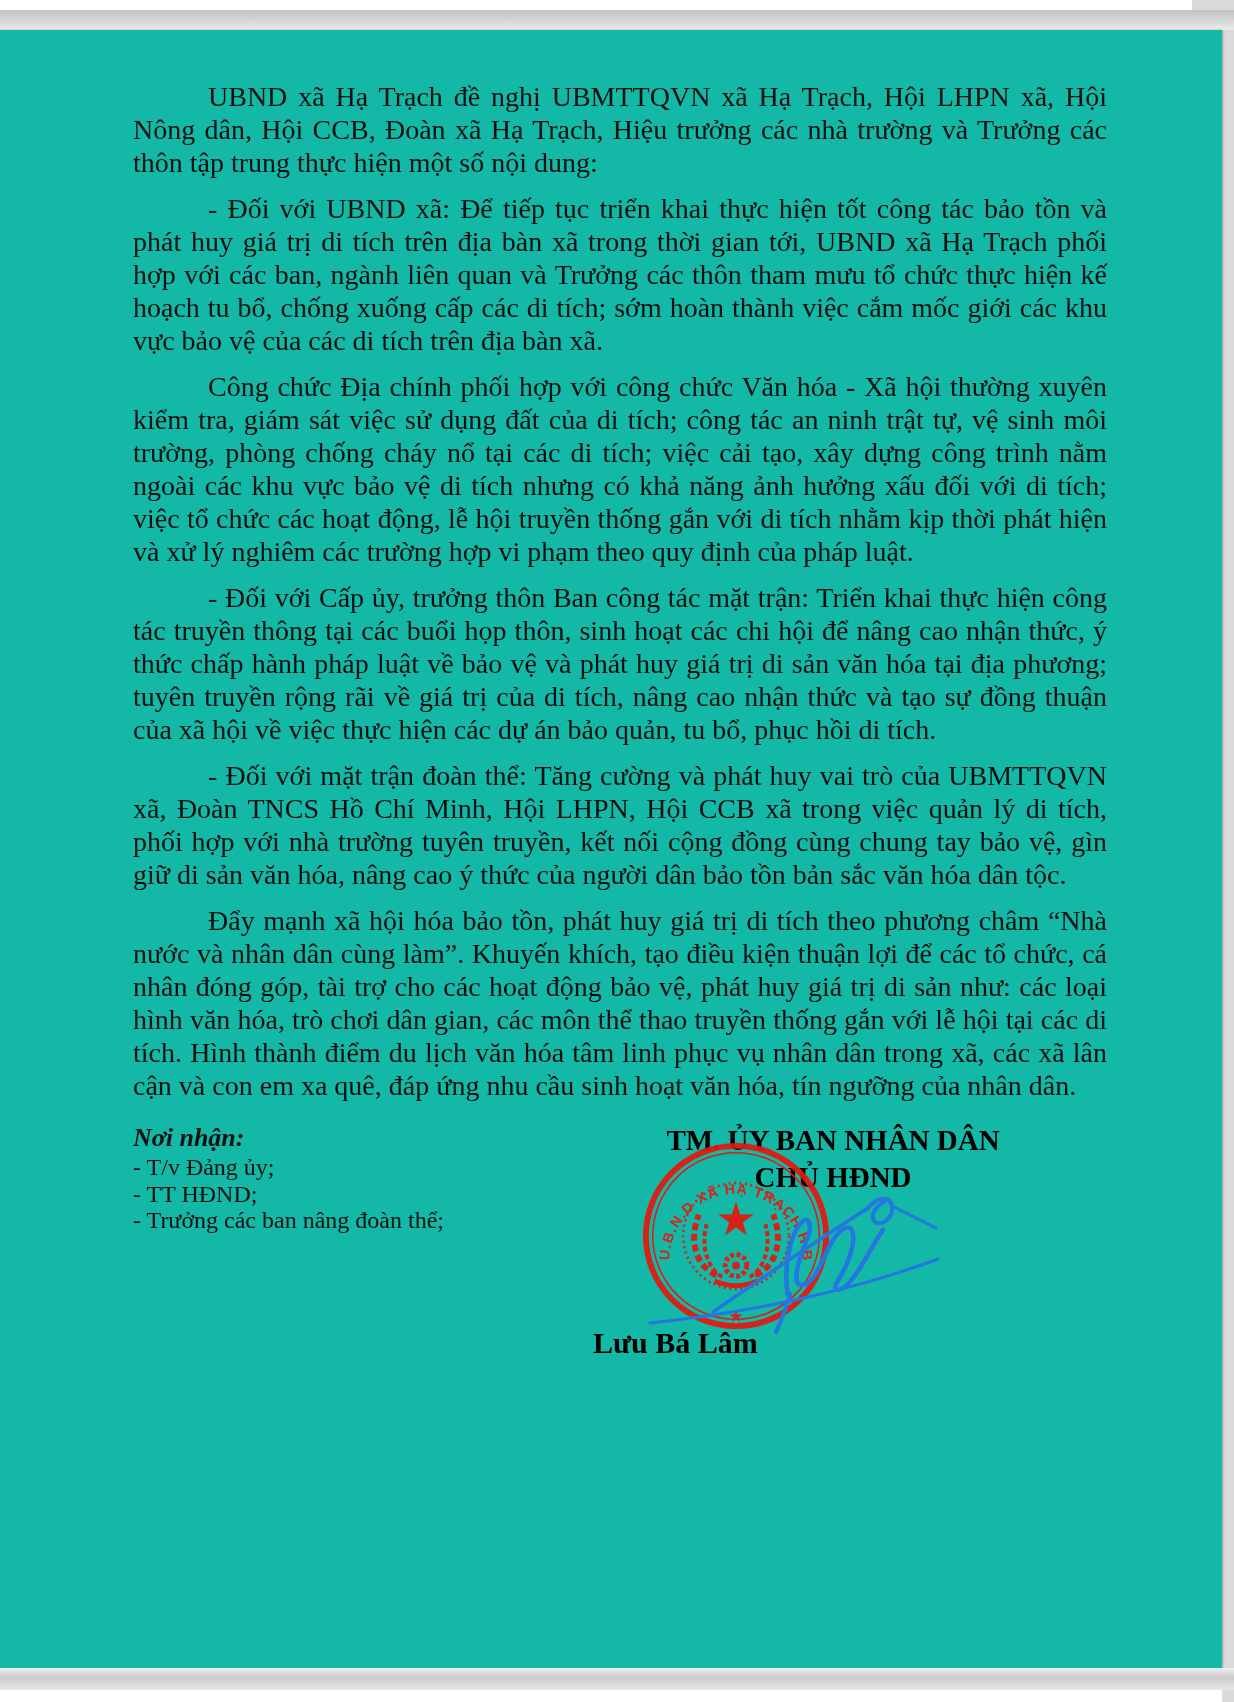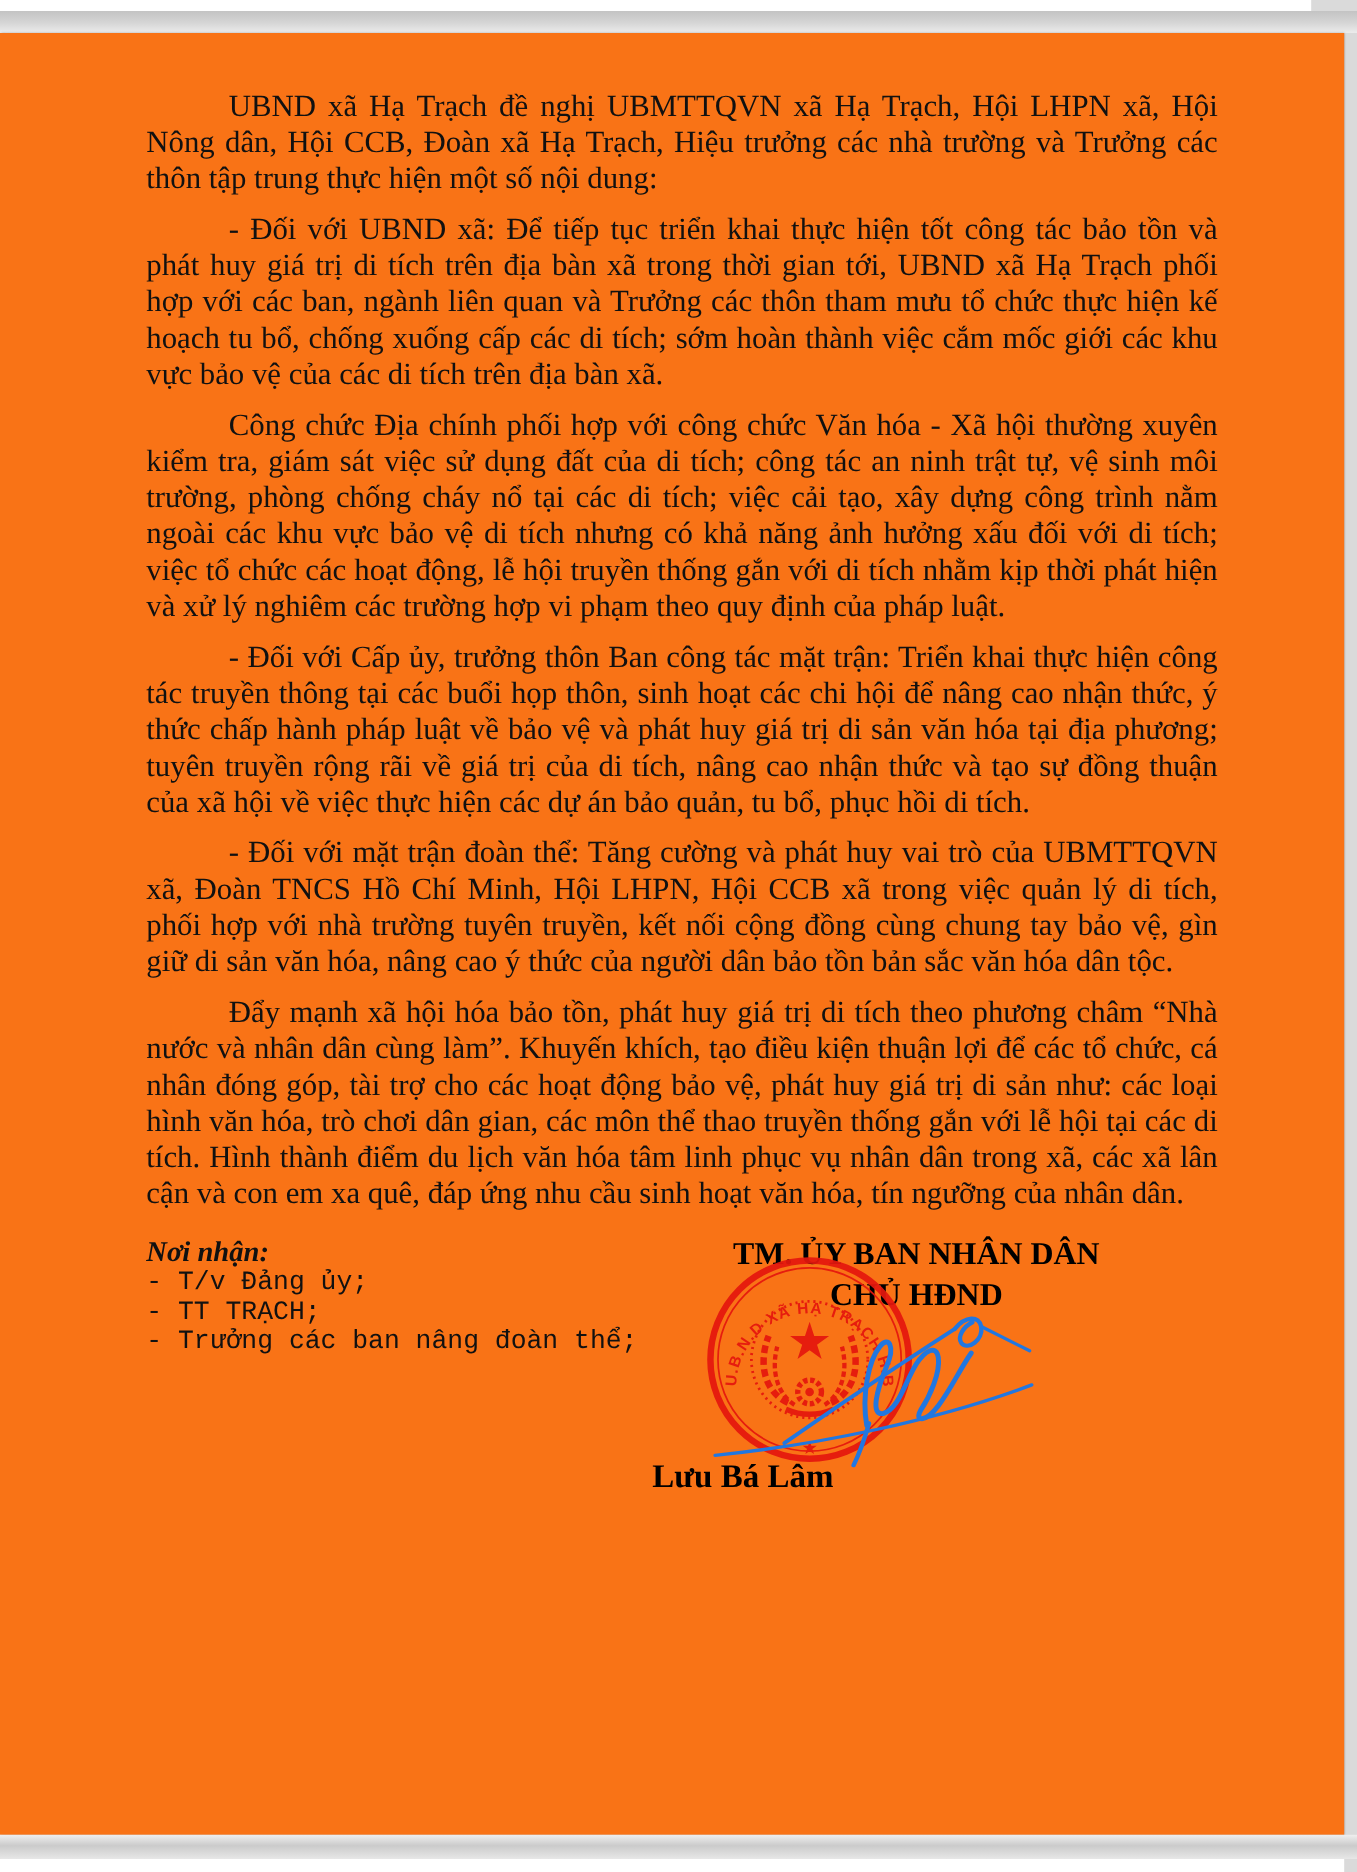--- a/index.html
+++ b/index.html
@@ -2,34 +2,34 @@
 <html lang="vi"><head>
 <meta charset="utf-8">
 <style>
   html,body{margin:0;padding:0;}
   body{background:#dadada;}
   .canvas{position:relative;width:1234px;height:1702px;background:#dadada;overflow:hidden;
           font-family:"Liberation Serif", serif;}
   .prev-page{position:absolute;left:0;top:0;width:1192px;height:10px;background:#fff;}
   .gap-top{position:absolute;left:0;top:10px;width:1234px;height:20px;
            background:linear-gradient(180deg,#c3c3c3 0%,#d6d6d6 55%,#ececec 100%);}
-  .page{position:absolute;left:0;top:30px;width:1222px;height:1638px;background:#f97316;
+  .page{position:absolute;left:0;top:30px;width:1222px;height:1638px;background:#14b8a6;
         box-shadow:1px 0 2px rgba(0,0,0,.28);}
   .gap-bottom{position:absolute;left:0;top:1668px;width:1234px;height:22px;
               background:linear-gradient(180deg,#efefef 0%,#cbcbcb 45%,#e7e7e7 100%);}
   .next-page{position:absolute;left:0;top:1690px;width:1222px;height:12px;background:#fff;}
 
   .doc-body{padding:50px 115px 0 133px;}
   .doc-body p{margin:0 0 13px 0;font-size:28px;line-height:33px;text-align:justify;
               text-indent:75px;color:#111;}
 
   .footer{position:relative;margin-top:20px;padding-left:133px;height:300px;}
   .recipients{width:470px;}
   .recipients .head{font-size:26px;font-weight:bold;font-style:italic;color:#111;line-height:32px;}
-  .recipients .item{font-size:24px;line-height:26.5px;color:#111;font-family:Liberation Mono, monospace;}
+  .recipients .item{font-size:24px;line-height:26.5px;color:#111;}
 
   .sig-block{position:absolute;left:593px;top:0;width:480px;}
   .sig-block .org,.sig-block .title{font-size:29px;font-weight:bold;text-align:center;
         line-height:37px;color:#000;position:relative;z-index:1;}
   .stamp{position:absolute;left:45px;top:16px;width:196px;height:196px;opacity:.93;z-index:2;}
   .ink{position:absolute;left:47px;top:62px;width:300px;height:150px;z-index:3;}
   .signer{position:relative;z-index:1;margin-top:130px;width:440px;text-align:left;
           font-size:30px;font-weight:bold;color:#000;}
 </style>
 </head>
@@ -49,21 +49,21 @@
       <p>- Đối với Cấp ủy, trưởng thôn Ban công tác mặt trận: Triển khai thực hiện công tác truyền thông tại các buổi họp thôn, sinh hoạt các chi hội để nâng cao nhận thức, ý thức chấp hành pháp luật về bảo vệ và phát huy giá trị di sản văn hóa tại địa phương; tuyên truyền rộng rãi về giá trị của di tích, nâng cao nhận thức và tạo sự đồng thuận của xã hội về việc thực hiện các dự án bảo quản, tu bổ, phục hồi di tích.</p>
       <p>- Đối với mặt trận đoàn thể: Tăng cường và phát huy vai trò của UBMTTQVN xã, Đoàn TNCS Hồ Chí Minh, Hội LHPN, Hội CCB xã trong việc quản lý di tích, phối hợp với nhà trường tuyên truyền, kết nối cộng đồng cùng chung tay bảo vệ, gìn giữ di sản văn hóa, nâng cao ý thức của người dân bảo tồn bản sắc văn hóa dân tộc.</p>
       <p>Đẩy mạnh xã hội hóa bảo tồn, phát huy giá trị di tích theo phương châm “Nhà nước và nhân dân cùng làm”. Khuyến khích, tạo điều kiện thuận lợi để các tổ chức, cá nhân đóng góp, tài trợ cho các hoạt động bảo vệ, phát huy giá trị di sản như: các loại hình văn hóa, trò chơi dân gian, các môn thể thao truyền thống gắn với lễ hội tại các di tích. Hình thành điểm du lịch văn hóa tâm linh phục vụ nhân dân trong xã, các xã lân cận và con em xa quê, đáp ứng nhu cầu sinh hoạt văn hóa, tín ngưỡng của nhân dân.</p>
     </div>
 
     <div class="footer">
 
       <div class="recipients">
         <div class="head">Nơi nhận:</div>
         <div class="item">- T/v Đảng ủy;</div>
-        <div class="item">- TT TRẠCH;</div>
+        <div class="item">- TT HĐND;</div>
         <div class="item">- Trưởng các ban nâng đoàn thể;</div>
       </div>
 
       <div class="sig-block">
         <div class="org">TM. ỦY BAN NHÂN DÂN</div>
         <div class="title">CHỦ HĐND</div>
 
         <svg class="stamp" viewBox="-100 -100 200 200" xmlns="http://www.w3.org/2000/svg">
           <g stroke="#e5170e" fill="none">
             <circle r="92" stroke-width="6"></circle>

